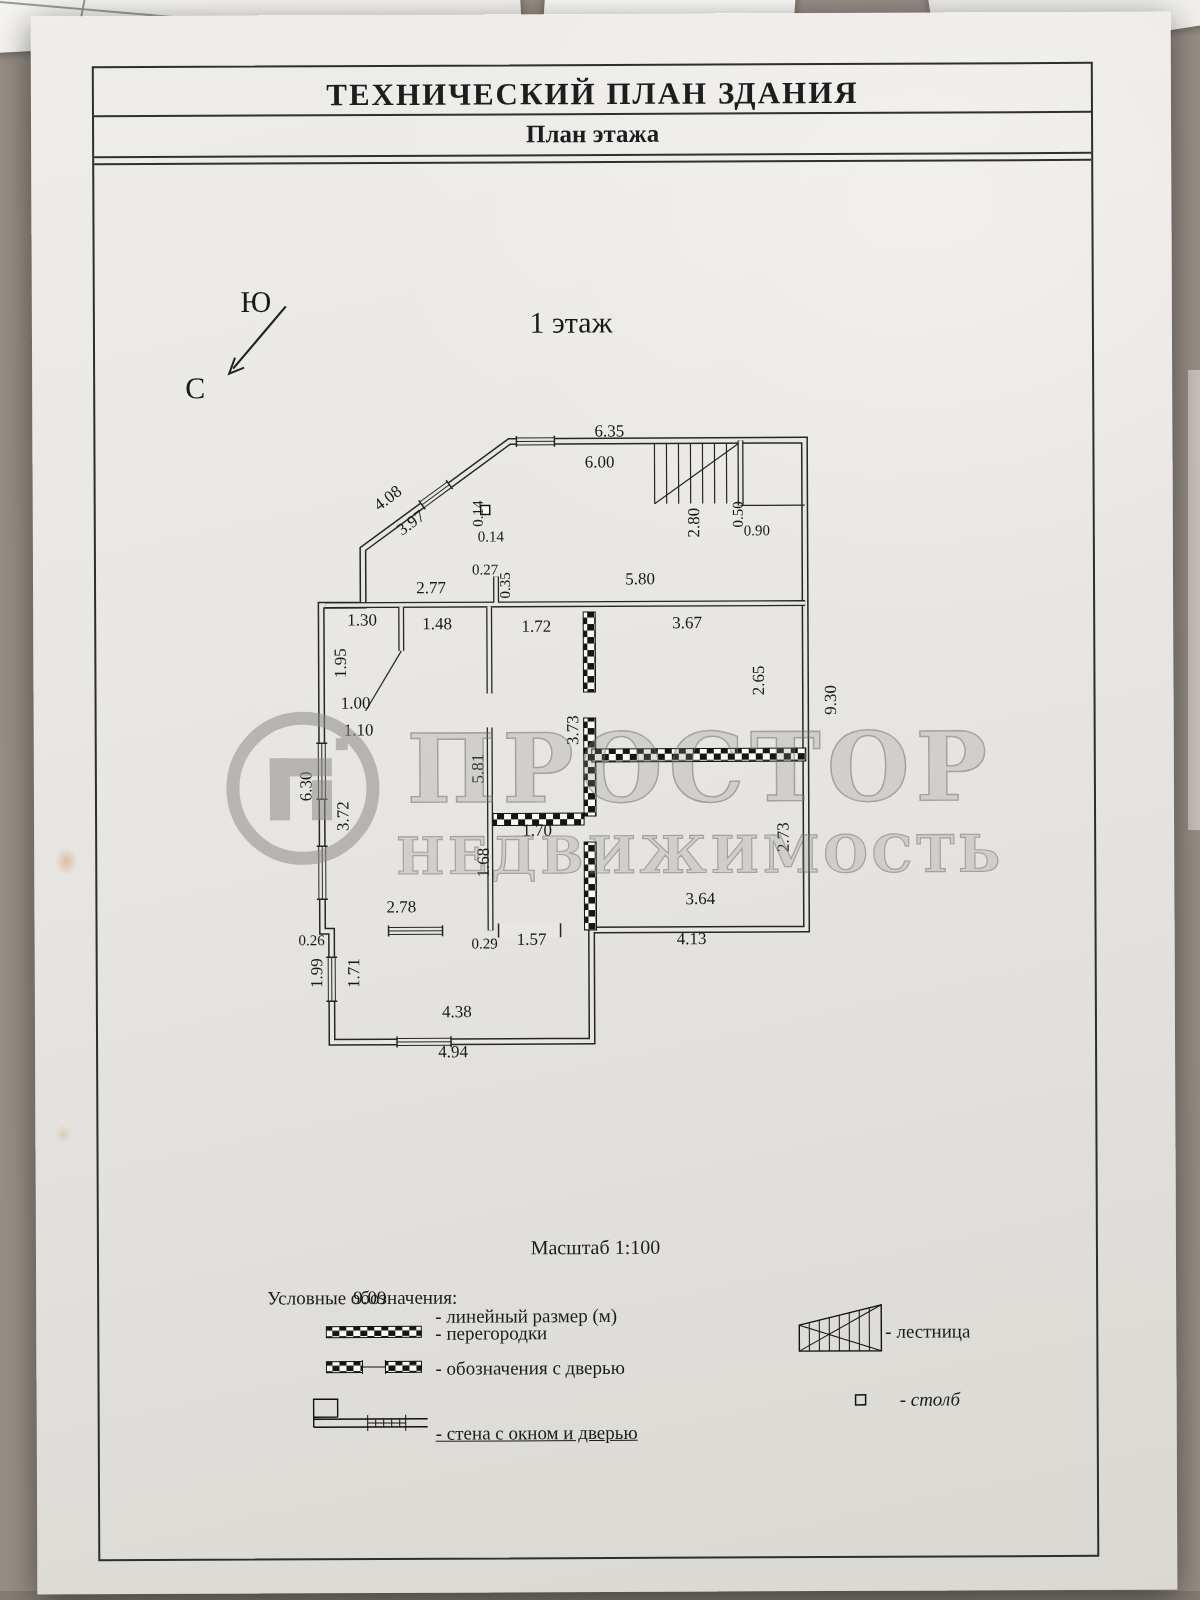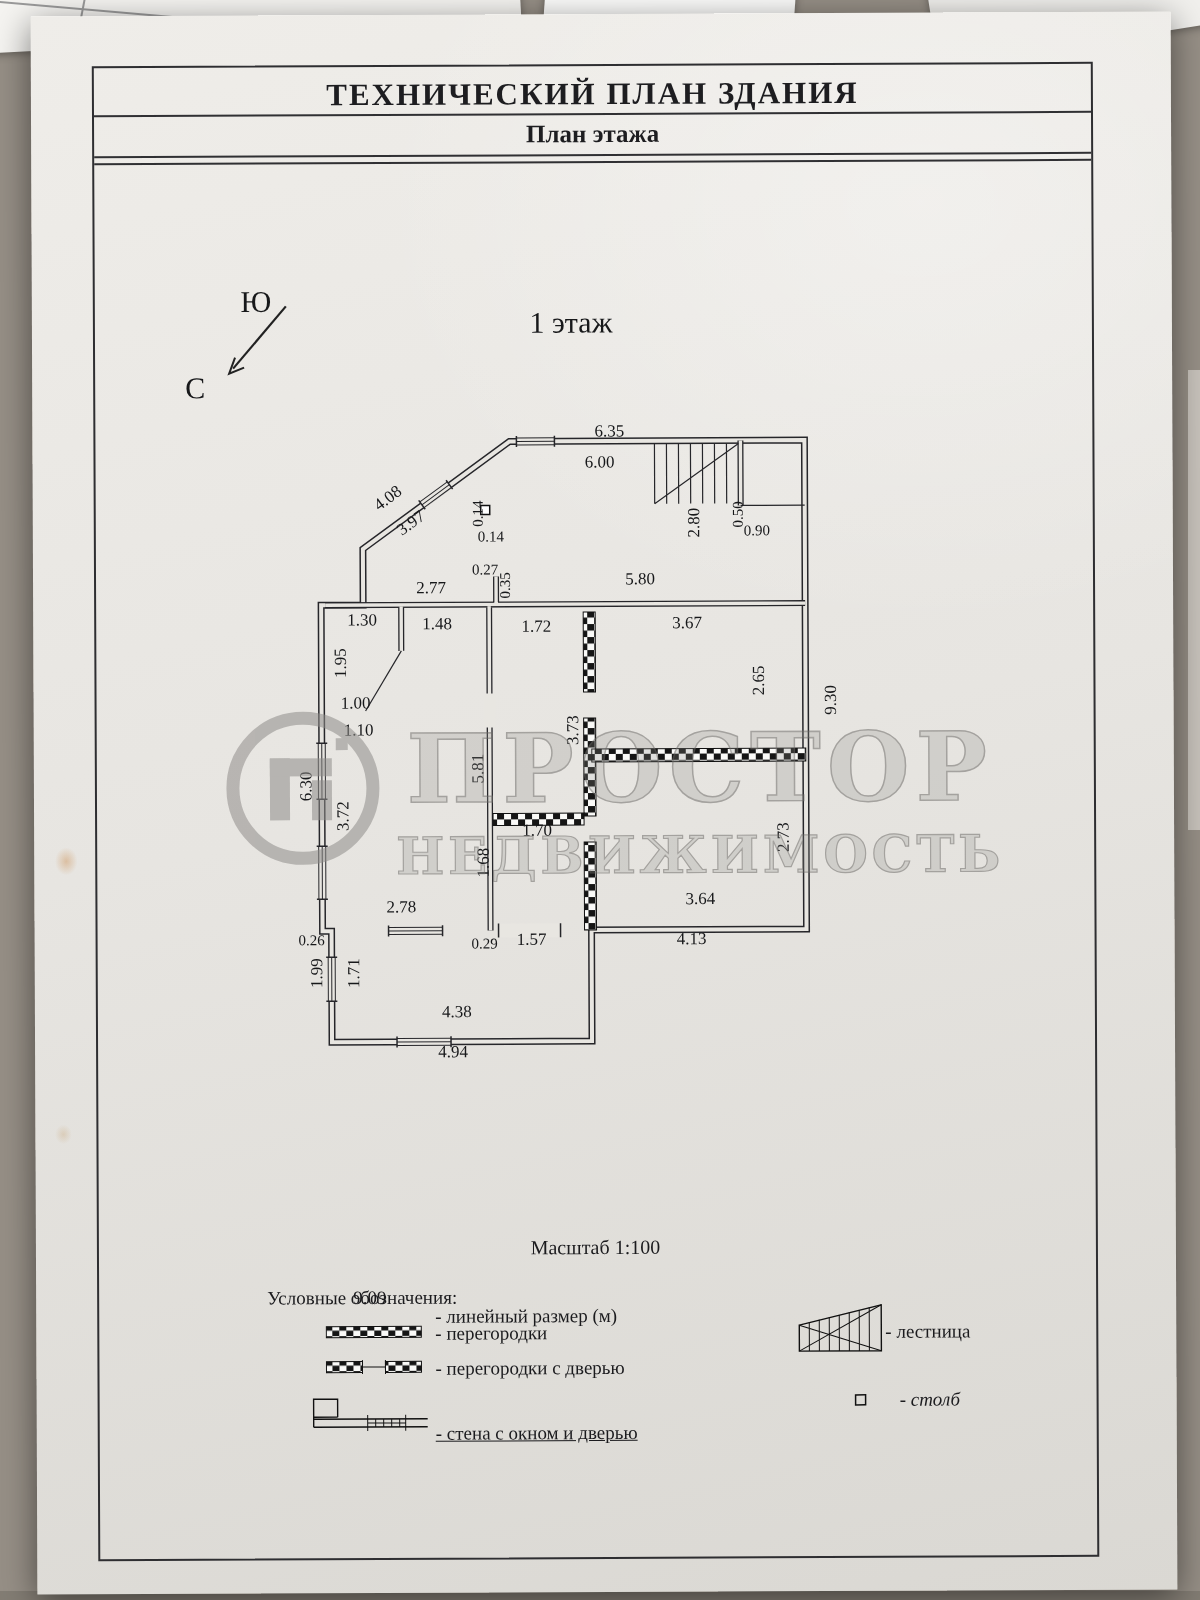--- a/index.html
+++ b/index.html
@@ -228,21 +228,21 @@
           <pattern id="hatchLB" width="14" height="11" patternUnits="userSpaceOnUse">
         <rect width="14" height="11" fill="#fafaf8"></rect>
             <rect width="7" height="5.5" fill="#151515"></rect>
         <rect x="7" y="5.5" width="7" height="5.5" fill="#151515"></rect>
           </pattern>
         </defs>
       <rect x="1" y="1.5" width="36" height="11" fill="url(#hatchLB)" stroke="#111"></rect>
       <rect x="60" y="1.5" width="36" height="11" fill="url(#hatchLB)" stroke="#111"></rect>
       <path d="M37 0 V14 M60 0 V14 M37 7 H60" stroke="#111" stroke-width="1" fill="none"></path>
     </svg>
-    <div class="lg" style="left:338px;top:135px;">- перегородки с дверью</div>
+    <div class="lg" style="left:338px;top:135px;">- обозначения с дверью</div>
 
     <svg class="lg-sym" style="left:212px;top:170px;" width="120" height="46">
       <path d="M4 34 L4 6 L28 6 L28 24 M4 24 H28" stroke="#111" stroke-width="1.4" fill="none"></path>
       <path d="M4 26 H118 M4 34 H118" stroke="#111" stroke-width="1.4" fill="none"></path>
       <path d="M58 22 V38 M96 22 V38 M58 30 H96 M66 26 V34 M74 26 V34 M82 26 V34 M90 26 V34" stroke="#111" stroke-width="1" fill="none"></path>
     </svg>
     <div class="lg" style="left:338px;top:200px;text-decoration:underline;">- стена с окном и дверью</div>
 
     <svg class="lg-sym" style="left:698px;top:78px;" width="92" height="58">
       <polygon points="4,26 86,6 86,52 4,52" fill="none" stroke="#111" stroke-width="1.4"></polygon>

